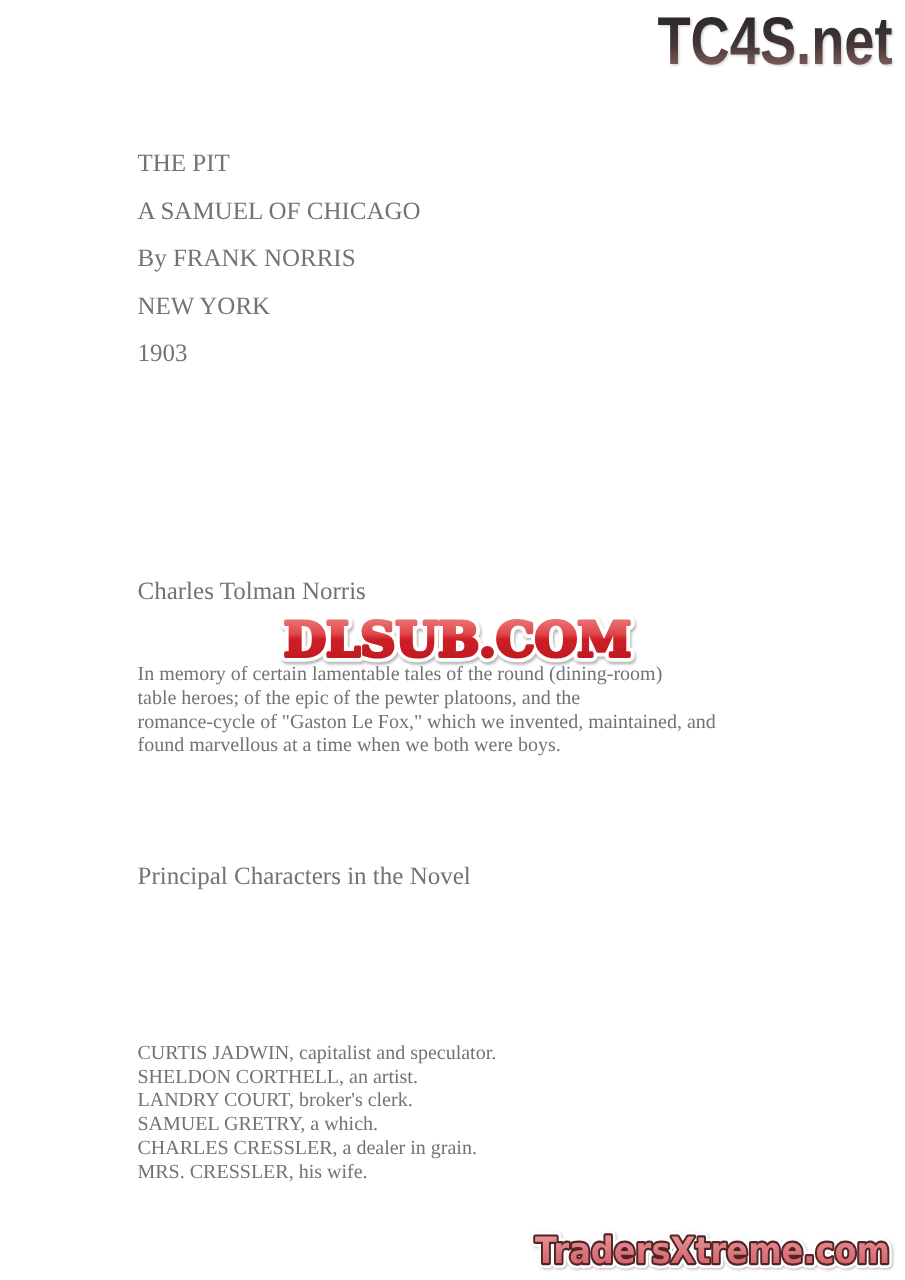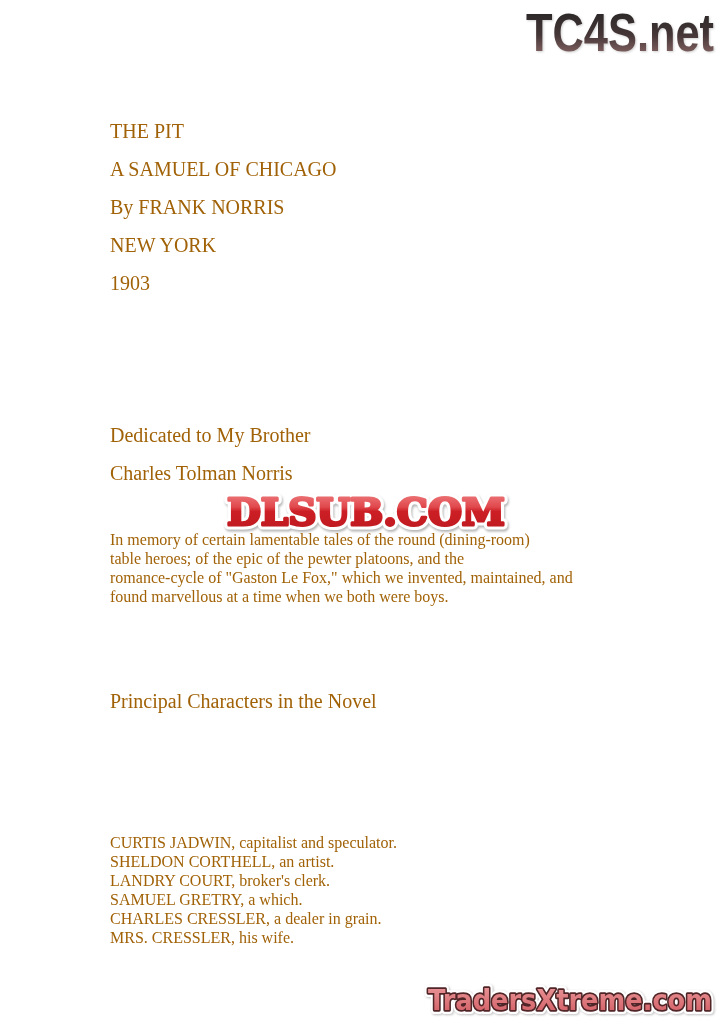--- a/index.html
+++ b/index.html
@@ -7,21 +7,21 @@
     padding: 0;
     background: #ffffff;
   }
   .page {
     position: relative;
     width: 724px;
     height: 1024px;
     background: #ffffff;
     overflow: hidden;
     font-family: "Liberation Serif", serif;
-    color: #a16207;
+    color: #737373;
   }
   .tline {
     position: absolute;
     left: 110px;
     font-size: 20px;
     line-height: 19px;
     white-space: pre;
   }
   .tblock {
     position: absolute;
@@ -65,21 +65,20 @@
     </defs>
     <text x="200" y="51" text-anchor="end" font-family="'Liberation Sans', sans-serif" font-weight="bold" font-size="54" textLength="188" lengthAdjust="spacingAndGlyphs" fill="url(#tc4sGrad)">TC4S.net</text>
   </svg>
 
   <div class="tline" style="top:122px">THE PIT</div>
   <div class="tline" style="top:160px">A SAMUEL OF CHICAGO</div>
   <div class="tline" style="top:198px">By FRANK NORRIS</div>
   <div class="tline" style="top:236px">NEW YORK</div>
   <div class="tline" style="top:274px">1903</div>
 
-  <div class="tline" style="top:426px">Dedicated to My Brother</div>
   <div class="tline" style="top:464px">Charles Tolman Norris</div>
 
   <div class="tblock" style="top:502px">
     <div>In memory of certain lamentable tales of the round (dining-room)</div>
     <div>table heroes; of the epic of the pewter platoons, and the</div>
     <div>romance-cycle of "Gaston Le Fox," which we invented, maintained, and</div>
     <div>found marvellous at a time when we both were boys.</div>
   </div>
 
   <svg class="wm wm-dlsub" width="296" height="52">

